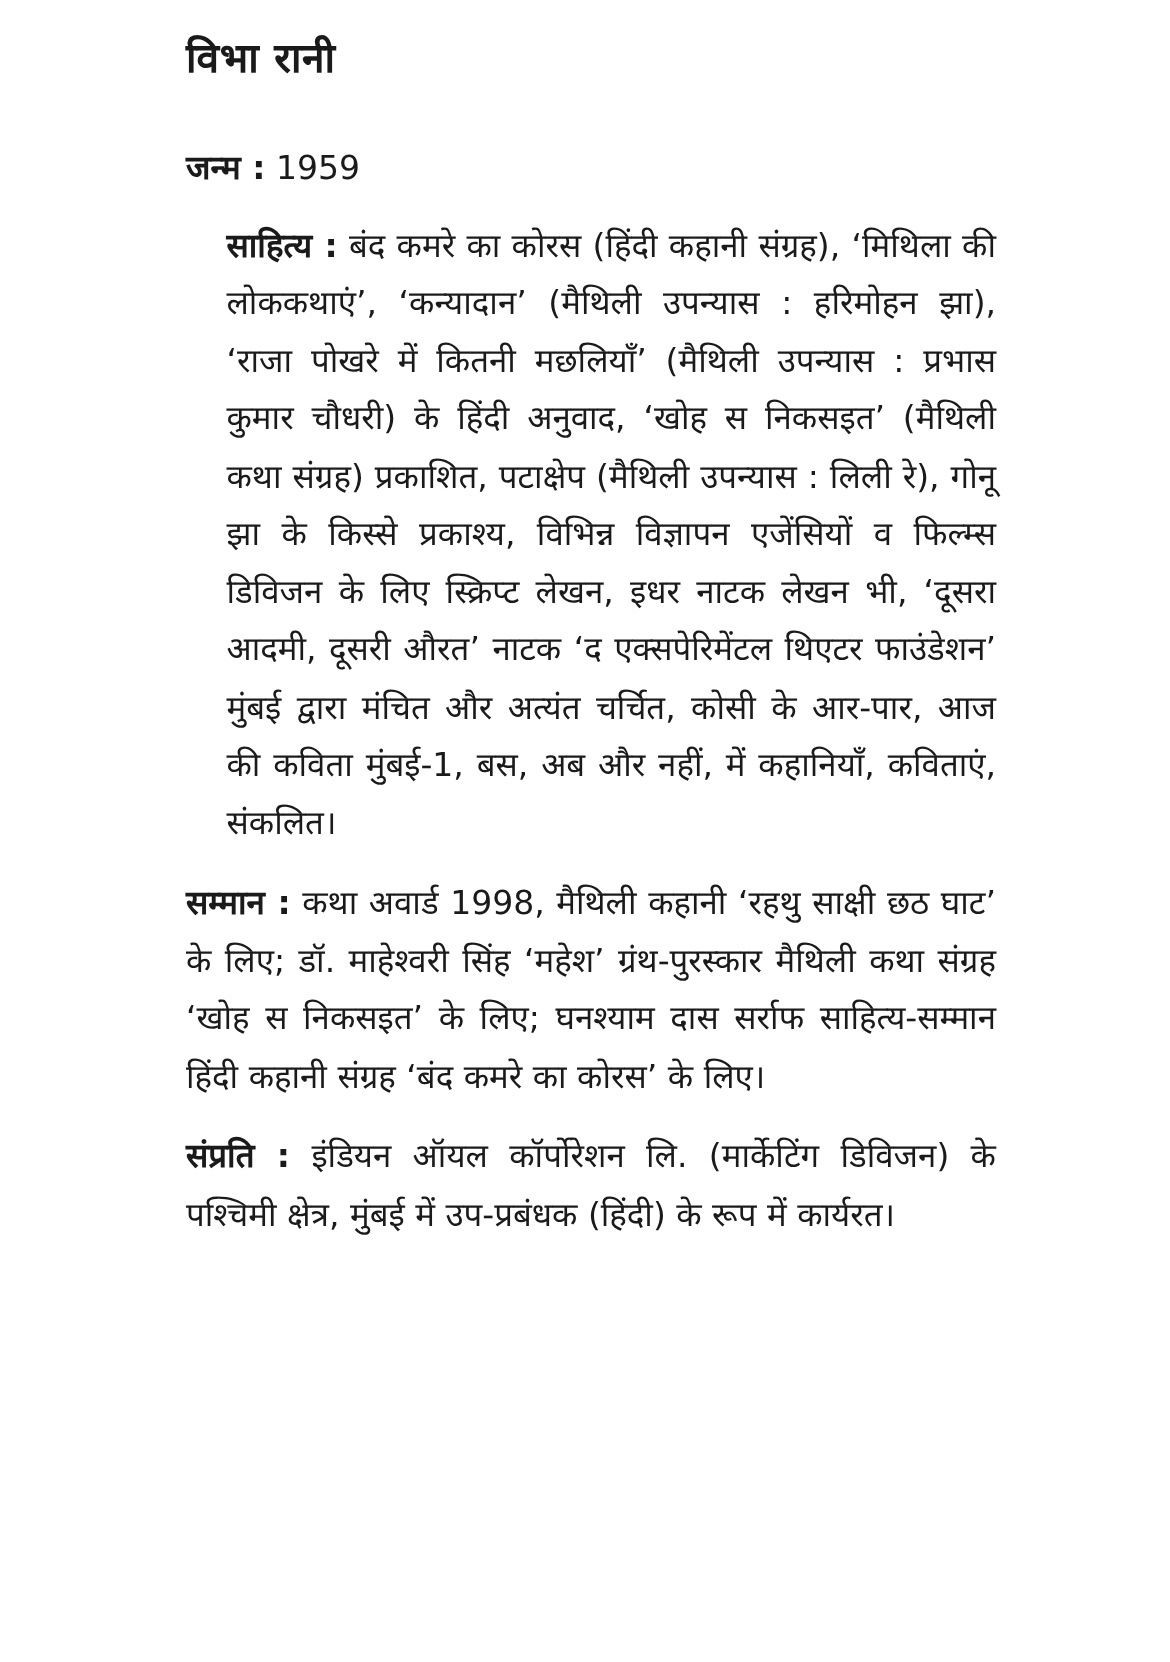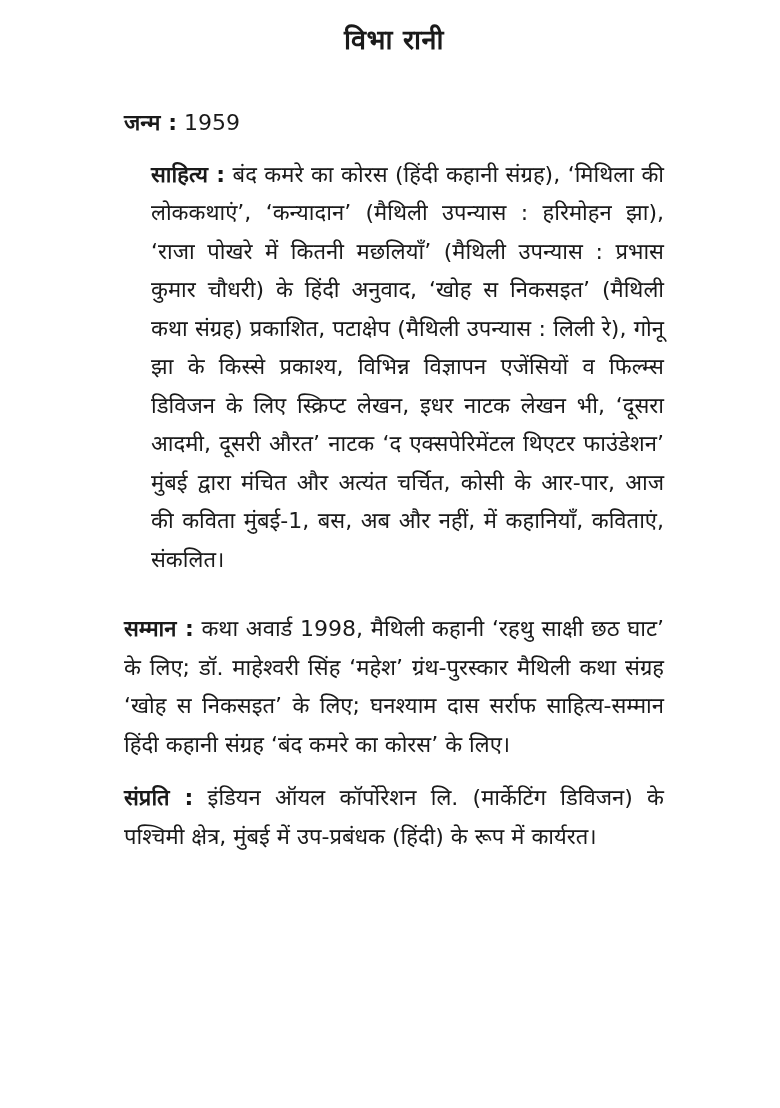--- a/index.html
+++ b/index.html
@@ -15,42 +15,41 @@
       color: #1a1a1a;
       font-family: "DejaVu Sans", "Liberation Sans", sans-serif;
     }
     .page {
       position: absolute;
       left: 124px;
       top: 0;
       width: 540px;
     }
     .title {
-      text-align: center;
       font-weight: bold;
       font-size: 27px;
       margin: 18px 0 0 0;
       height: 44px;
       line-height: 44px;
       letter-spacing: 0.5px;
     }
     .section {
       font-size: 22px;
       line-height: 38.5px;
       text-align: justify;
       text-align-last: left;
       margin: 0;
     }
     .section .label {
       font-weight: bold;
     }
-    .sec-birth { margin-top: 42px; }
+    .sec-birth { margin-top: 32px; }
     .sec-edu { margin-top: 13px; }
     .sec-lit { margin-top: 13px; margin-left: 27px; }
-    .sec-award { margin-top: 31px; }
+    .sec-award { margin-top: 15px; }
     .sec-current { margin-top: 15px; }
   </style>
 </head>
 <body>
 
 <div class="page">
   <h1 class="title">विभा रानी</h1>
 
   <p class="section sec-birth">
     <span class="label">जन्म :</span>

